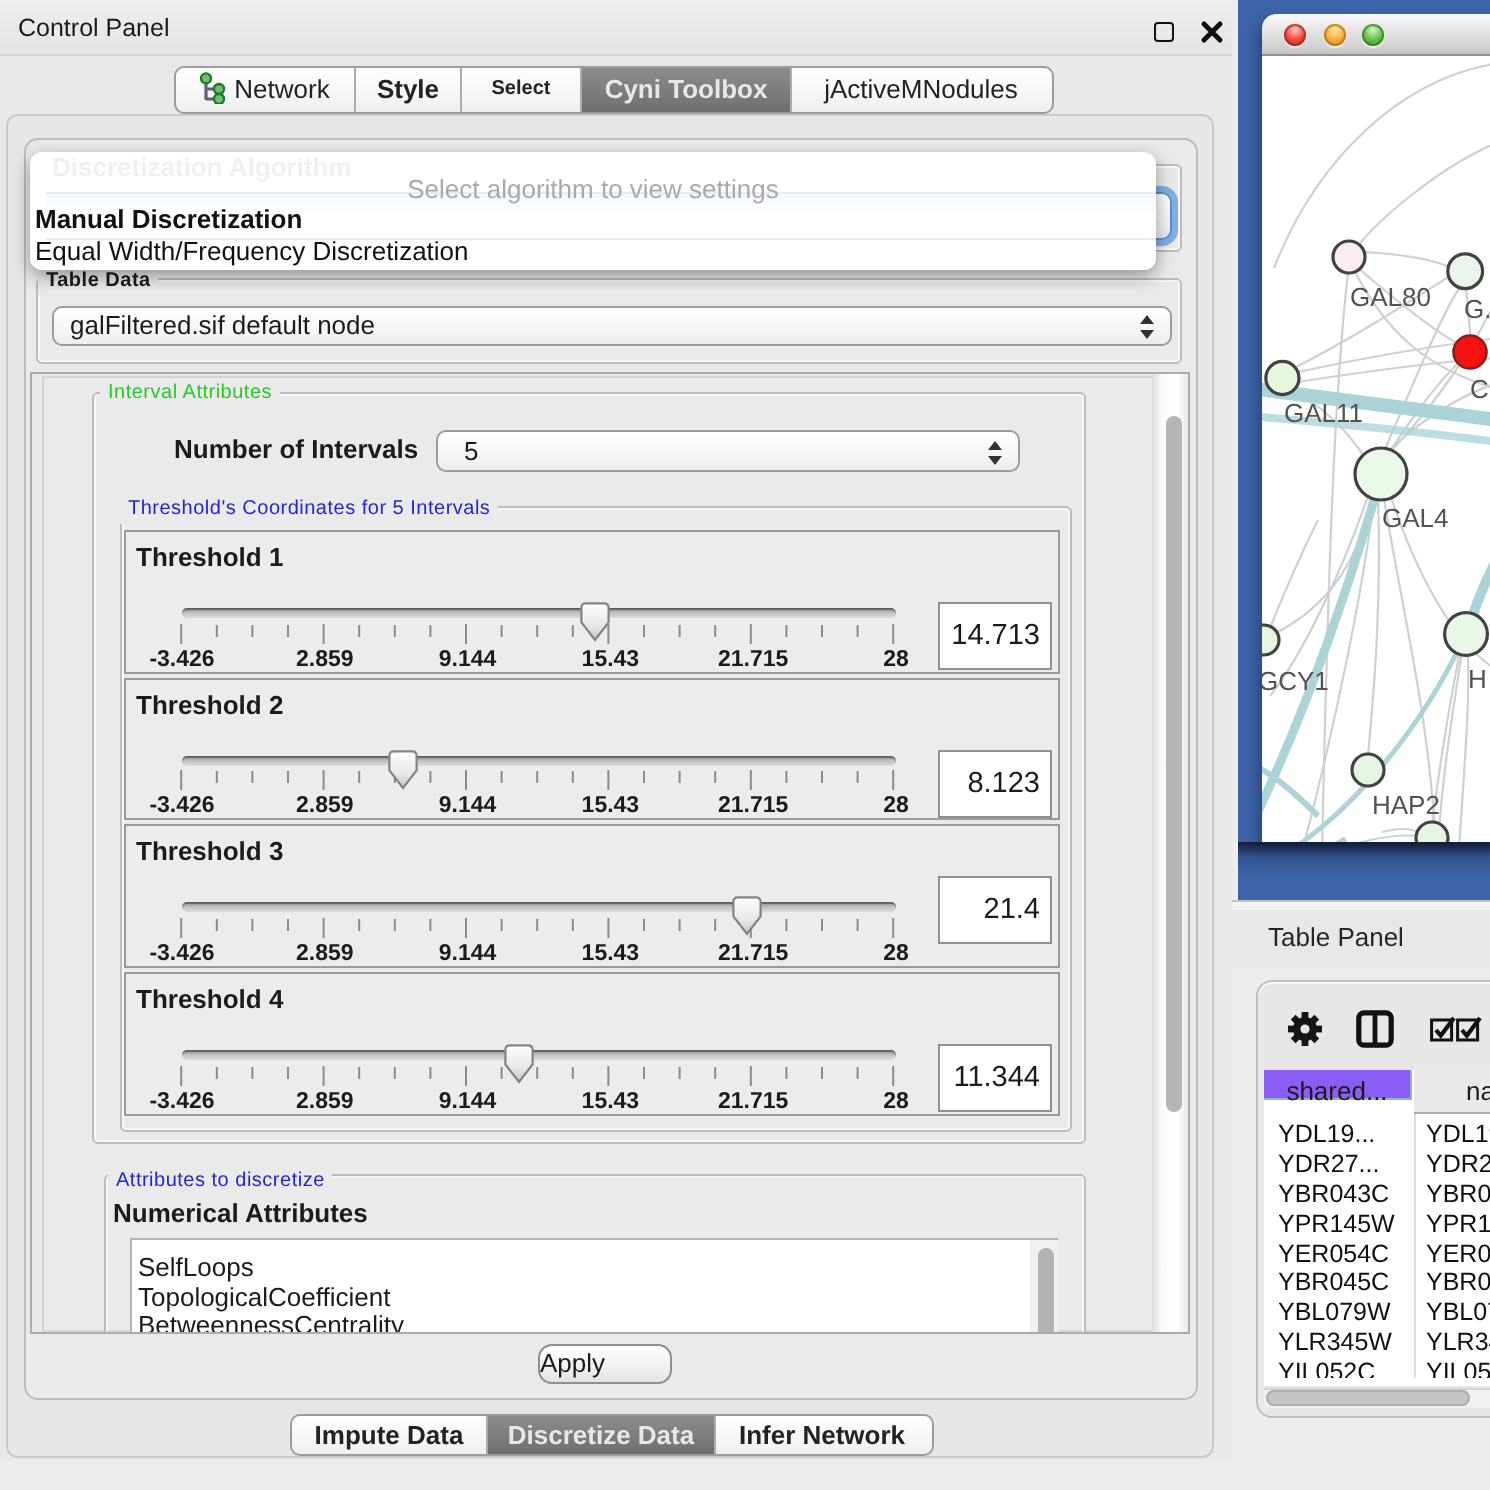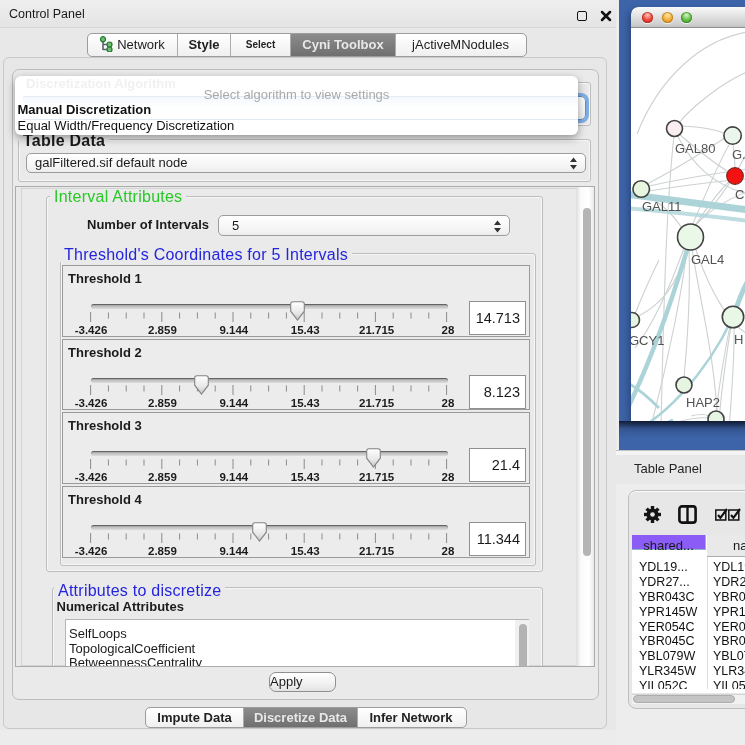--- a/index.html
+++ b/index.html
@@ -1,18 +1,18 @@
 <!DOCTYPE html>
 <html><head><meta charset="utf-8"><style>
 *{margin:0;padding:0;box-sizing:border-box}
 html,body{width:745px;height:745px;overflow:hidden}
 body{font-family:"Liberation Sans",sans-serif;background:#EDEDED;color:#1b1b1b}
 .abs{position:absolute}
 .grp{position:absolute;border:1px solid #BDBDBD;border-radius:3px;box-shadow:inset 0 0 0 1px rgba(255,255,255,.55)}
-.gtitle{position:absolute;font-size:16px;letter-spacing:0.25px;background:#EAEAEA;padding:0 4px;white-space:nowrap;line-height:14px}
+.gtitle{position:absolute;font-size:10px;letter-spacing:0.25px;background:#EAEAEA;padding:0 4px;white-space:nowrap;line-height:14px}
 .combo{position:absolute;background:linear-gradient(#FFFFFF,#F4F4F4 70%,#ECECEC);border:1px solid #9C9C9C;border-radius:5px;font-size:13px;white-space:nowrap;overflow:hidden}
 .carr{position:absolute;right:7px}
 .bold{font-weight:bold}
 .txt{position:absolute;white-space:nowrap}
 </style></head><body>
 <div class="abs" style="left:0;top:0;width:745px;height:745px;overflow:hidden">
 
 <div class="abs" style="left:607px;top:0;width:138px;height:745px;background:#EDEDED"></div>
 <div class="abs" style="left:619px;top:0;width:126px;height:450px;background:#3D64A8"></div>
 <div class="abs" style="left:631px;top:7px;width:114px;height:414px;border-top-left-radius:7px;overflow:hidden;box-shadow:-2px 4px 7px rgba(12,22,48,.40)">
@@ -326,21 +326,21 @@
 <svg class="abs" style="left:302.5px;top:35px" width="15" height="20" viewBox="0 0 15 20">
           <defs>
             <linearGradient id="tg" x1="0" y1="0" x2="0" y2="1">
               <stop offset="0" stop-color="#FEFEFE"></stop>
               <stop offset="0.6" stop-color="#E8E8E8"></stop>
               <stop offset="1" stop-color="#C6C6C6"></stop>
             </linearGradient>
           </defs>
           <path d="M 3,0.7 L 12,0.7 Q 14.3,0.7 14.3,3 L 14.3,10.2 L 7.5,19 L 0.7,10.2 L 0.7,3 Q 0.7,0.7 3,0.7 Z" fill="url(#tg)" stroke="#838383" stroke-width="1.1"></path>
         </svg>
-<div class="abs" style="left:406px;top:35px;width:57px;height:34px;background:#FFF;border:1px solid #909090;font-size:14.5px;text-align:right;line-height:32px;padding-right:5px">21.4</div>
+<div class="abs" style="left:406px;top:25px;width:57px;height:34px;background:#FFF;border:1px solid #909090;font-size:14.5px;text-align:right;line-height:32px;padding-right:5px">21.4</div>
 </div>
 <div class="abs" style="left:46px;top:299.1px;width:468px;height:71.5px;border:1px solid #9A9A9A;background:#ECECEC">
 <div class="txt bold" style="left:5px;top:5px;font-size:13px">Threshold 4</div>
 <div class="abs" style="left:28px;top:38px;width:357px;height:5px;border-radius:2.5px;background:linear-gradient(#838383,#BFBFBF 45%,#DDDDDD);box-shadow:inset 0 1px 0 rgba(0,0,0,.3)"></div>
 <svg class="abs" style="left:27.4px;top:45.5px" width="358" height="11" viewBox="0 0 358 11">
           <g stroke="#8B8B8B" stroke-width="1">
             <line x1="0.60" y1="0" x2="0.60" y2="10"></line>
             <line x1="18.40" y1="0.5" x2="18.40" y2="6.5"></line>
             <line x1="36.20" y1="0.5" x2="36.20" y2="6.5"></line>
             <line x1="54.00" y1="0.5" x2="54.00" y2="6.5"></line>

